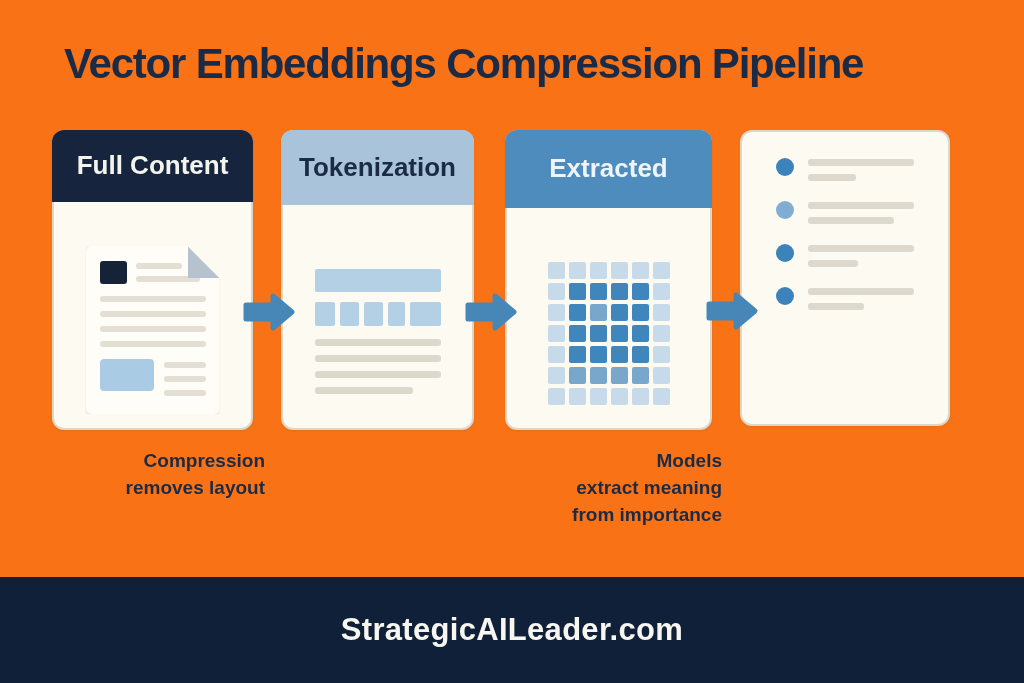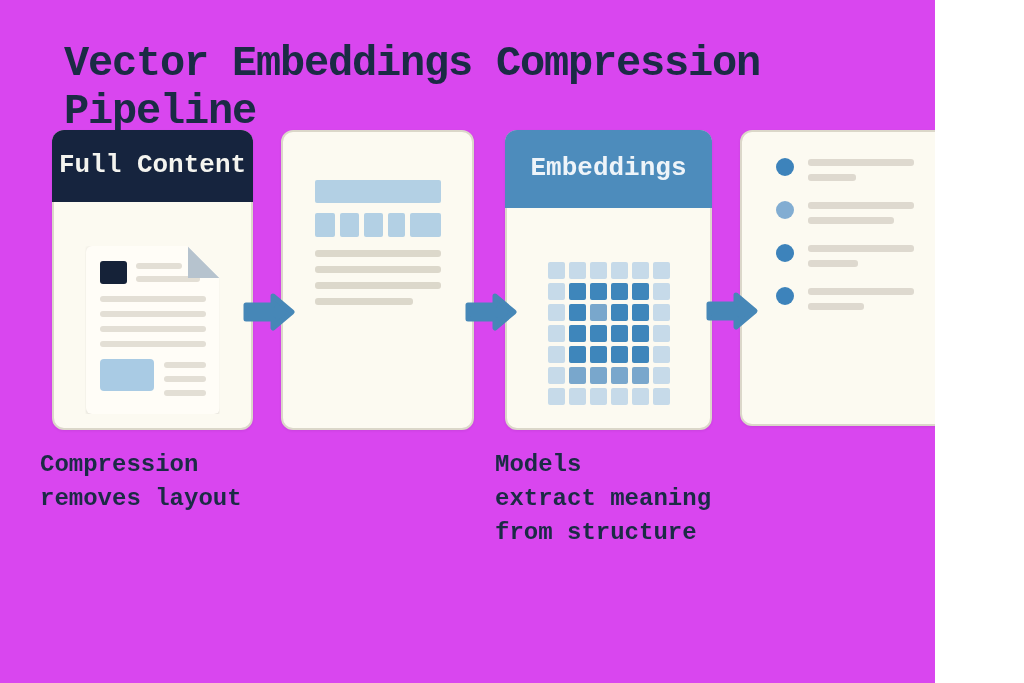--- a/index.html
+++ b/index.html
@@ -1,19 +1,19 @@
 <!DOCTYPE html>
 <html><head>
 <meta charset="utf-8">
 <style>
   html,body{margin:0;padding:0;}
   .poster{
-    position:relative; width:935px; height:683px;
-    background:#d946ef; overflow:hidden;
-    font-family:Liberation Mono, monospace; color:#1b2b45;
+    position:relative; width:1024px; height:683px;
+    background:#f97316; overflow:hidden;
+    font-family:Liberation Sans, sans-serif; color:#1b2b45;
   }
   .title{
     position:absolute; left:64px; top:40px; margin:0;
     font-size:42px; font-weight:700; letter-spacing:-1.2px; color:#1b2b45;
   }
   .card{
     position:absolute; top:130px;
     background:#fcfaf1; border:2px solid #dbd7c9; border-radius:12px;
     box-shadow:0 1px 3px rgba(0,0,0,.07); box-sizing:border-box;
   }
@@ -87,21 +87,21 @@
 
   
   .arrow{position:absolute; width:54px; height:46px;}
   .arrow.a0{left:242px; top:289px;}
   .arrow.a1{left:464px; top:289px;}
   .arrow.a2{left:705px; top:288px;}
 
   
   .caption{
     position:absolute; top:448px; margin:0;
-    font-size:24px; font-weight:700; line-height:1.42; text-align:left;
+    font-size:19px; font-weight:700; line-height:1.42; text-align:right;
     white-space:pre-line; color:#1b2b45;
   }
   .caption.c0{left:40px;  width:225px;}
   .caption.c1{left:271px; width:213px;}
   .caption.c2{left:495px; width:227px;}
   .caption.c3{left:730px; width:230px;}
 
   
   .footer{
     position:absolute; left:0; top:577px; width:1024px; height:106px;
@@ -144,20 +144,23 @@
             <div class="dline"></div>
             <div class="dline"></div>
             <div class="dline"></div>
           </div>
         </div>
       </div>
     </div>
   </div>
 
   <div class="card s1">
+    <div class="card-header">
+      <span>Tokenization</span>
+    </div>
     <div class="card-body">
       <div class="tok-icon">
         <div class="tok-bar"></div>
         <div class="tok-squares">
           <div class="q0"></div>
           <div class="q1"></div>
           <div class="q2"></div>
           <div class="q3"></div>
           <div class="q4"></div>
         </div>
@@ -166,21 +169,21 @@
           <div></div>
           <div></div>
           <div class="short"></div>
         </div>
       </div>
     </div>
   </div>
 
   <div class="card s2">
     <div class="card-header">
-      <span>Embeddings</span>
+      <span>Extracted</span>
     </div>
     <div class="card-body">
       <div class="grid-icon">
           <div class="cell" style="background: rgb(198, 218, 233);"></div>
           <div class="cell" style="background: rgb(198, 218, 233);"></div>
           <div class="cell" style="background: rgb(198, 218, 233);"></div>
           <div class="cell" style="background: rgb(198, 218, 233);"></div>
           <div class="cell" style="background: rgb(198, 218, 233);"></div>
           <div class="cell" style="background: rgb(198, 218, 233);"></div>
           <div class="cell" style="background: rgb(198, 218, 233);"></div>
@@ -265,16 +268,19 @@
     <path d="M4,16 L31,16 L31,7 L50,23 L31,39 L31,30 L4,30 Z" fill="#4687b7" stroke="#4687b7" stroke-width="5" stroke-linejoin="round"></path>
   </svg>
   <svg class="arrow a2" viewBox="0 0 54 46">
     <path d="M4,16 L31,16 L31,7 L50,23 L31,39 L31,30 L4,30 Z" fill="#4687b7" stroke="#4687b7" stroke-width="5" stroke-linejoin="round"></path>
   </svg>
 
   <p class="caption c0">Compression
 removes layout</p>
   <p class="caption c2">Models
 extract meaning
-from structure</p>
-
+from importance</p>
+
+  <div class="footer">
+    <span class="footer-text">StrategicAILeader.com</span>
+  </div>
 
 </div>
 
 </body></html>

